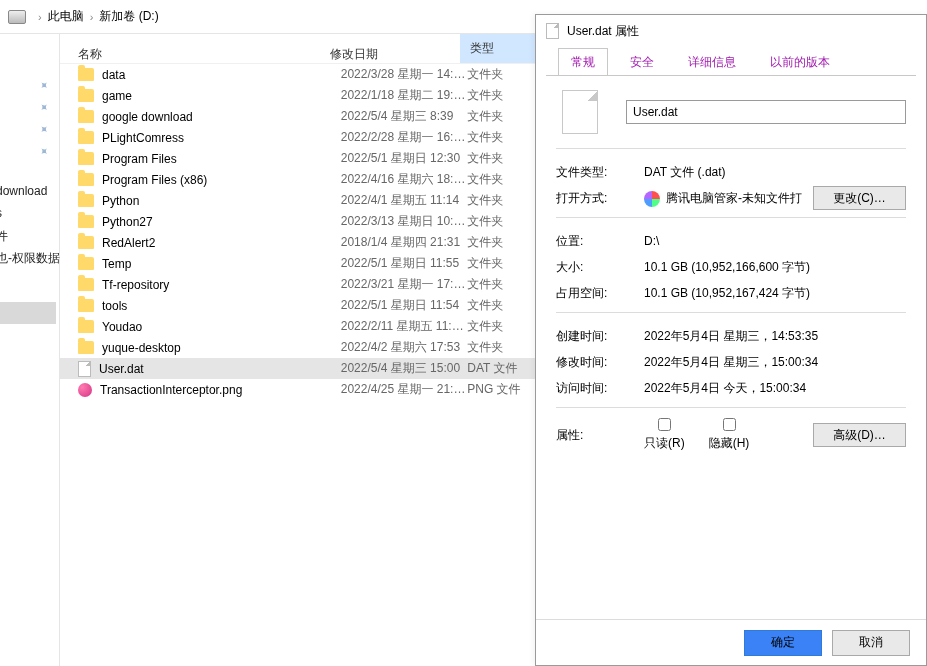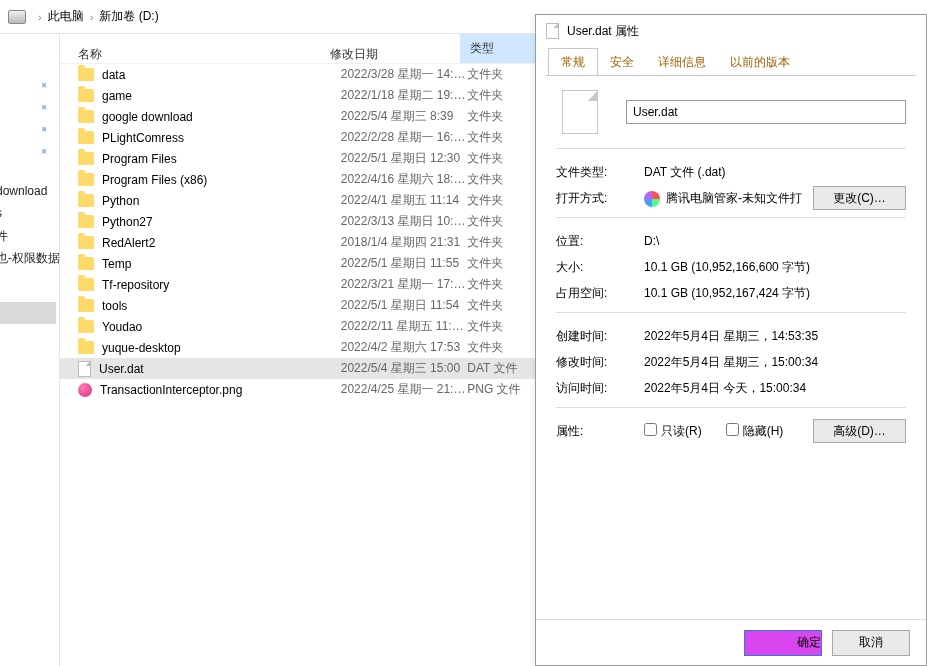--- a/index.html
+++ b/index.html
@@ -36,44 +36,44 @@
 .folder-icon:before { content:""; position:absolute; top:-3px; left:0; width:7px; height:4px; background:#ffd96a; border-radius:2px 2px 0 0;}
 .file-icon { width:13px; height:16px; border:1px solid #bbb; background:#fff; margin-right:8px; position:relative; }
 .file-icon:before{content:"";position:absolute;top:0;right:0;width:4px;height:4px;background:linear-gradient(135deg,#fff 50%,#bbb 50%);} 
 .png-icon { width:14px; height:14px; border-radius:50%; background:radial-gradient(circle at 30% 30%,#ff7ab0,#d63384); margin-right:8px; }
 
 
 .props-dialog { position:absolute; right:0; top:14px; width:392px; height:652px; background:#fff; border:1px solid #9a9a9a; box-shadow:-2px 0 6px rgba(0,0,0,0.05); display:flex; flex-direction:column; }
 .dlg-title { height:32px; display:flex; align-items:center; padding:0 10px; font-size:12px; }
 .dlg-title .file-icon { margin-right:8px; }
 .tab-strip { display:flex; align-items:flex-end; height:28px; padding-left:12px; background:#fff; }
-.tab { padding:5px 12px 4px; font-size:12px; color:#a16207; cursor:default; }
+.tab { padding:5px 12px 4px; font-size:12px; color:#a21caf; cursor:default;margin-left:10px; }
 .tab.active { border:1px solid #c8c8c8; border-bottom:1px solid #fff; background:#fff; position:relative; top:1px; }
 .tab-body { border-top:1px solid #c8c8c8; margin:0 10px; padding:14px 10px 10px 10px; flex:1; position:relative; }
 
 .name-row { display:flex; align-items:center; margin-bottom:14px; }
 .big-file-icon { width:36px; height:44px; border:1px solid #c8c8c8; background:#fff; margin:0 28px 0 6px; position:relative; }
 .big-file-icon:before{content:"";position:absolute;top:0;right:0;width:10px;height:10px;background:linear-gradient(135deg,#fff 50%,#c8c8c8 50%);} 
 .name-input { flex:1; height:24px; border:1px solid #9a9a9a; padding:0 6px; font-family:inherit; font-size:12px; }
 
 .sep { height:0; border-top:1px solid #dcdcdc; margin:6px 0 10px; }
 .prop-row { display:flex; align-items:center; min-height:26px; font-size:12px; }
 .prop-label { width:88px; color:#000; }
 .prop-value { flex:1; color:#000; }
 .open-with { display:flex; align-items:flex-end; gap:6px; }
 .ow-icon { width:16px; height:16px; border-radius:50%; background:conic-gradient(#ff5050 0 90deg,#50ff8a 90deg 180deg,#4d9dff 180deg 270deg,#b566ff 270deg 360deg);} 
 .change-btn, .adv-btn { width:93px; height:24px; font-size:12px; background:#e9e9e9; border:1px solid #a9a9a9; cursor:default; }
 
 .attr-row { display:flex; align-items:center; gap:24px; }
-.chk { display:flex; gap:4px; }
+.chk { display:flex; align-items:center; gap:4px;flex-direction:column; }
 .chk input { width:13px; height:13px; }
 
 .dlg-buttons { height:46px; display:flex; align-items:center; justify-content:flex-end; gap:10px; padding:0 16px; border-top:1px solid #dcdcdc; }
 .dlg-btn { width:78px; height:26px; font-size:12px; border:1px solid #a9a9a9; background:#e9e9e9; }
-.dlg-btn.primary { background:#d946ef; border-color:#2e7cd6;text-align:right; }
+.dlg-btn.primary { background:#3b82f6; border-color:#2e7cd6; }
 </style>
 </head>
 <body>
 
 <div class="breadcrumb-bar">
   <span class="drive-icon"></span>
   <span class="bc-sep">›</span>
   <span class="bc-item">此电脑</span>
   <span class="bc-sep">›</span>
   <span class="bc-item">新加卷 (D:)</span>

